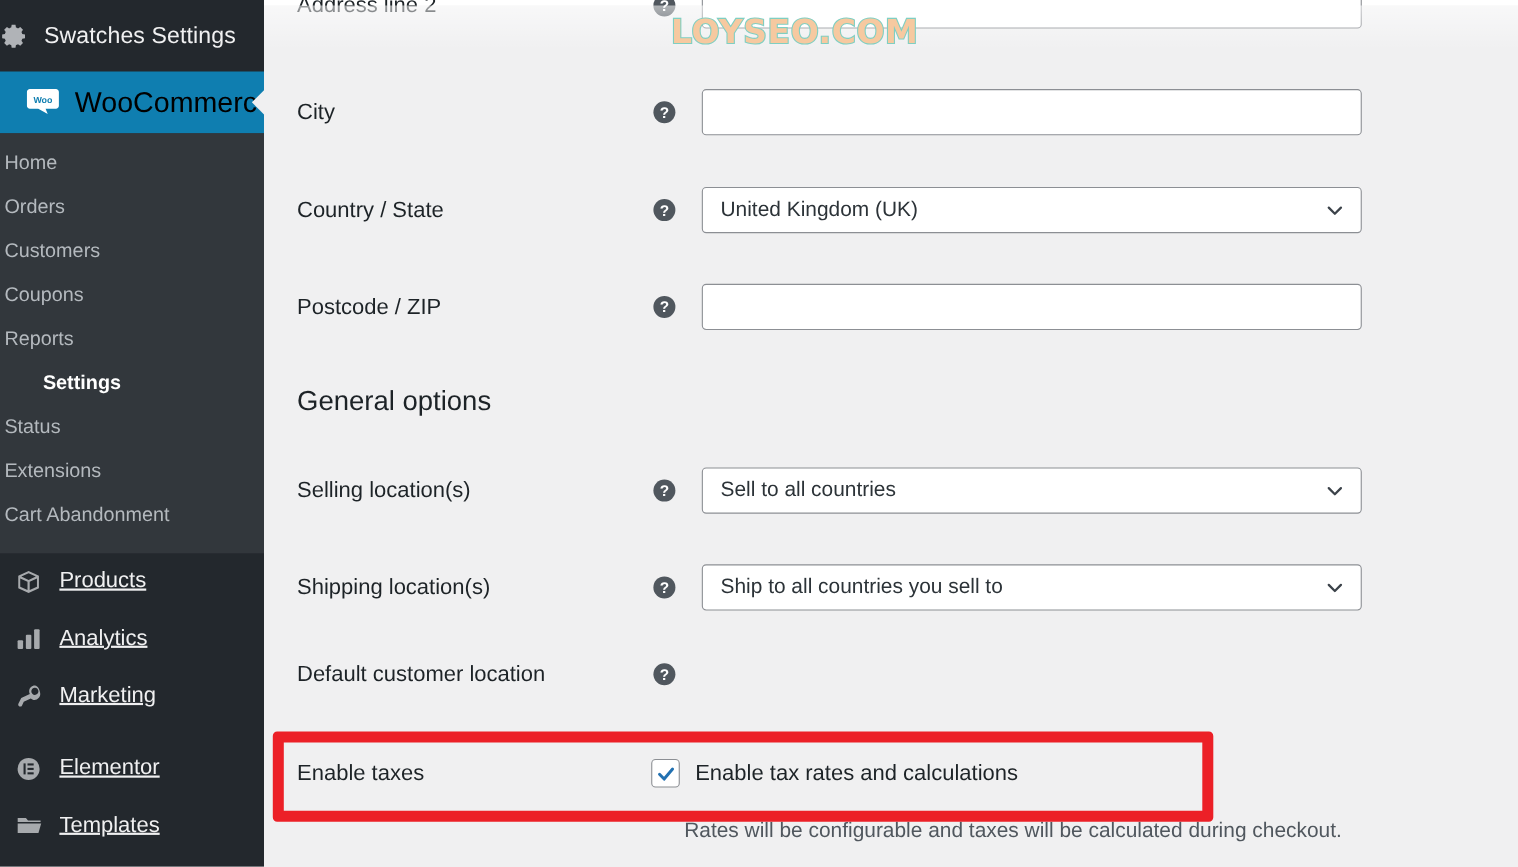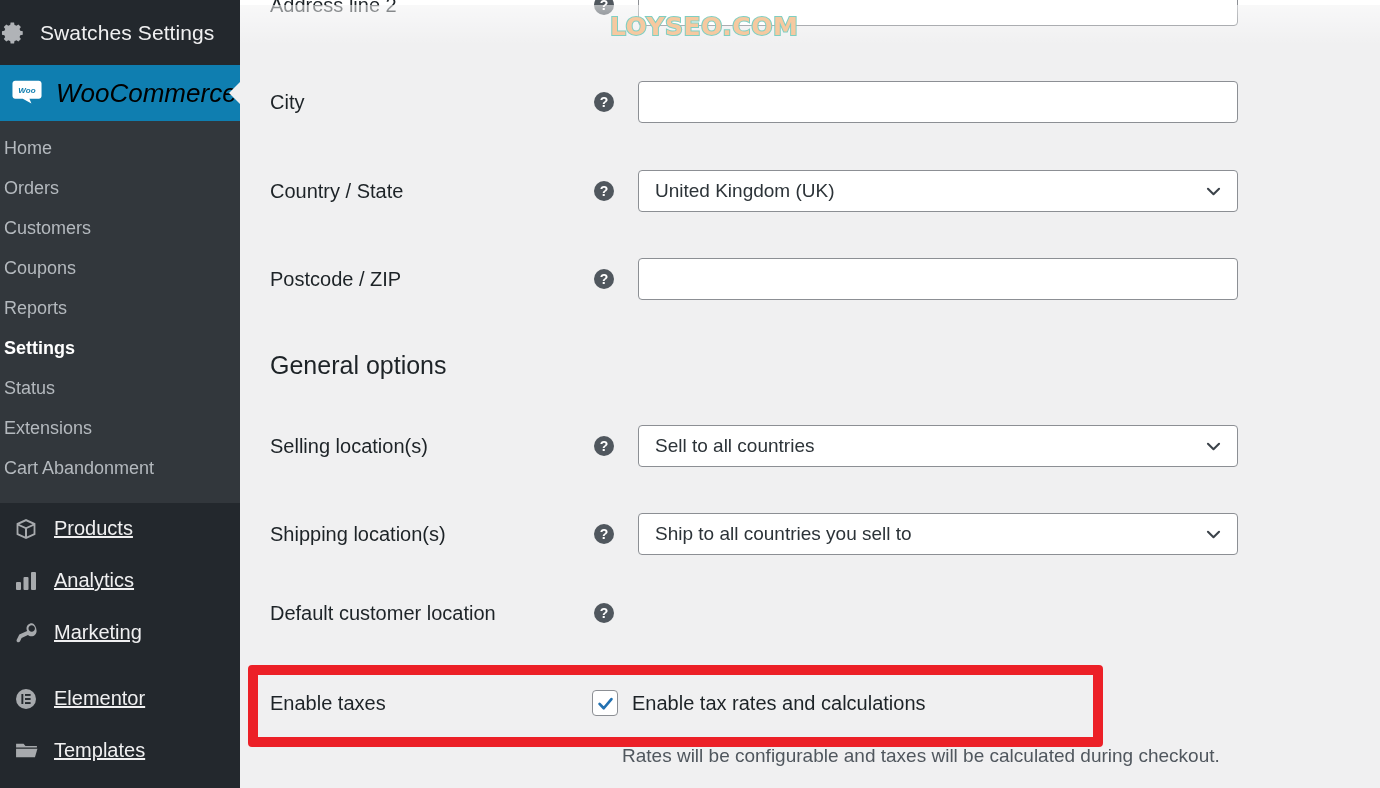--- a/index.html
+++ b/index.html
@@ -37,23 +37,22 @@
     margin-left: 14px;
     letter-spacing: .1px;
   }
   .gear-ico { width: 26px; height: 26px; display:block; }
 
   .woo-row {
     height: 56px;
     background: #0f7eb0;
     display: flex;
     align-items: center;
-    padding-left: 12px;
+    padding-left: 24px;
     position: relative;
-    font-style: italic;
   }
   .woo-row .label {
     color: #000000;
     font-size: 26px;
     margin-left: 14px;
   }
   .woo-arrow {
     position: absolute;
     right: -1px; top: 50%;
     transform: translateY(-50%);
@@ -75,20 +74,21 @@
     color: #b4b9be;
     font-size: 18px;
     padding: 9px 0 9px 4px;
     line-height: 1.22;
     cursor: pointer;
     white-space: nowrap;
   }
   .submenu .sub-item.current {
     color: #ffffff;
     font-weight: bold;
+    margin-left: 35px;
   }
 
   .main-item {
     display: flex;
     align-items: center;
     height: 52px;
     padding-left: 12px;
     color: #f0f0f1;
     font-size: 20px;
     cursor: pointer;
@@ -206,21 +206,21 @@
     position: absolute;
     border: 10px solid #ec2027;
     border-radius: 4px;
     pointer-events: none;
     z-index: 30;
   }
 
   
   #watermark {
     position: absolute;
-    font-size: 25px;
+    font-size: 30px;
     font-weight: bold;
     font-family: "DejaVu Sans", sans-serif;
     letter-spacing: .5px;
     color: #f6c9a0;
     -webkit-text-stroke: 2px #7fcfc2;
     paint-order: stroke fill;
     z-index: 25;
     white-space: nowrap;
   }
 

